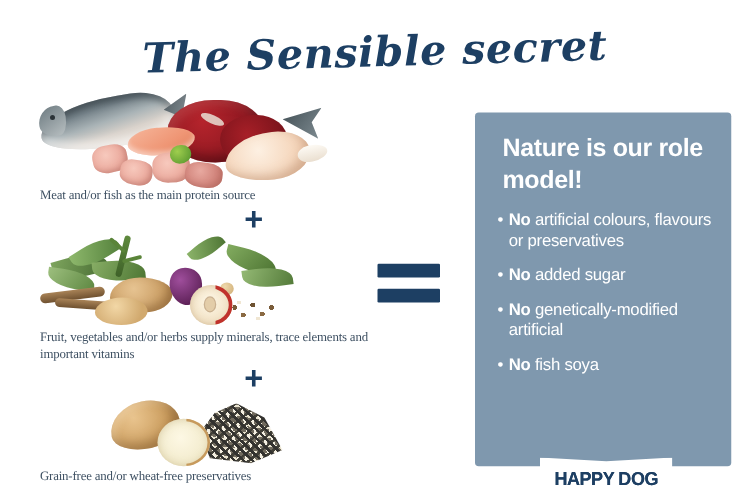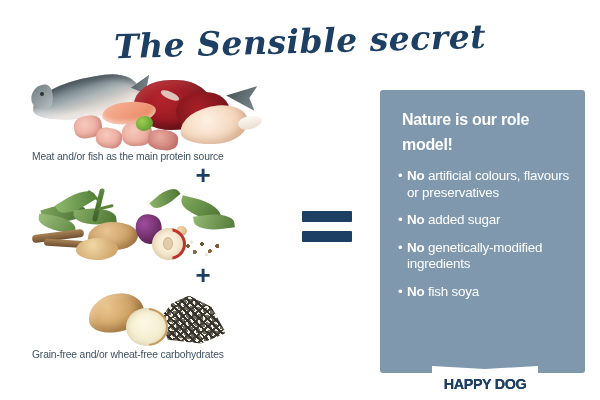--- a/index.html
+++ b/index.html
@@ -25,21 +25,21 @@
     transform:rotate(-1.6deg);
     white-space:nowrap;
   }
 
   
   .left-col{position:absolute;left:14px;top:72px;width:282px;}
 
   .row{position:relative;}
   .photo{position:relative;margin:0 auto;}
   .caption{
-    font-family:Liberation Sans, sans-serif;
+    font-family:Liberation Serif, serif;
     font-size:10.3px;
     color:#3f5163;
     line-height:13.5px;
     text-align:left;
     padding-left:18px;
     letter-spacing:-0.15px;
   }
   .plus{
     text-align:center;
     color:#1d3f63;
@@ -240,21 +240,21 @@
   .eqbar{width:50px;height:11px;background:#1d3f63;border-radius:1px;}
   .eqbar + .eqbar{margin-top:9px;}
 
   
   .panel{
     position:absolute;left:380px;top:90px;width:205px;height:283px;
     background:#7f98ae;border-radius:3px;
   }
   .panel-heading{
     position:absolute;left:22px;top:17px;width:172px;
-    color:#ffffff;font-weight:bold;font-size:16px;line-height:25px;
+    color:#ffffff;font-weight:bold;font-size:20px;line-height:25px;
     font-family:"Liberation Sans", sans-serif;
     letter-spacing:-0.3px;
   }
   .bullets{
     position:absolute;left:18px;top:78px;width:180px;
     color:#ffffff;font-size:13.4px;line-height:16.5px;
     font-family:"Liberation Sans", sans-serif;
     letter-spacing:-0.2px;
   }
   .bullet{display:flex;margin-bottom:11px;}
@@ -325,31 +325,32 @@
         <div class="potato2b"></div>
         <div class="eggplant"></div>
         <div class="chickpea"></div>
         <div class="apple-half"></div>
         <div class="apple-skin"></div>
         <div class="apple-core"></div>
         <div class="seeds2"></div>
         <div class="leaf l5"></div>
         <div class="leaf l6"></div>
       </div>
+      <div class="caption">Fruit, vegetables and/or herbs supply minerals, trace elements and important vitamins</div>
       <div class="plus">+</div>
     </div>
 
     <div class="row">
       <div class="photo ph3">
         <div class="potato-whole"></div>
         <div class="rice"></div>
         <div class="potato-cut"></div>
         <div class="potato-cut-rim"></div>
       </div>
-      <div class="caption">Grain-free and/or wheat-free carbohydrates</div>
+      <div class="caption">Grain-free and/or wheat-free preservatives</div>
     </div>
 
   </div>
 
   <div class="equals">
     <div class="eqbar"></div>
     <div class="eqbar"></div>
   </div>
 
   <div class="panel">
@@ -361,21 +362,21 @@
         <span class="btext"><b>No</b><span> artificial colours, flavours or preservatives</span></span>
       </div>
 
       <div class="bullet">
         <span class="dot">•</span>
         <span class="btext"><b>No</b><span> added sugar</span></span>
       </div>
 
       <div class="bullet">
         <span class="dot">•</span>
-        <span class="btext"><b>No</b><span> genetically-modified ingredients</span></span>
+        <span class="btext"><b>No</b><span> genetically-modified artificial</span></span>
       </div>
 
       <div class="bullet">
         <span class="dot">•</span>
         <span class="btext"><b>No</b><span> fish soya</span></span>
       </div>
 
     </div>
   </div>
 

